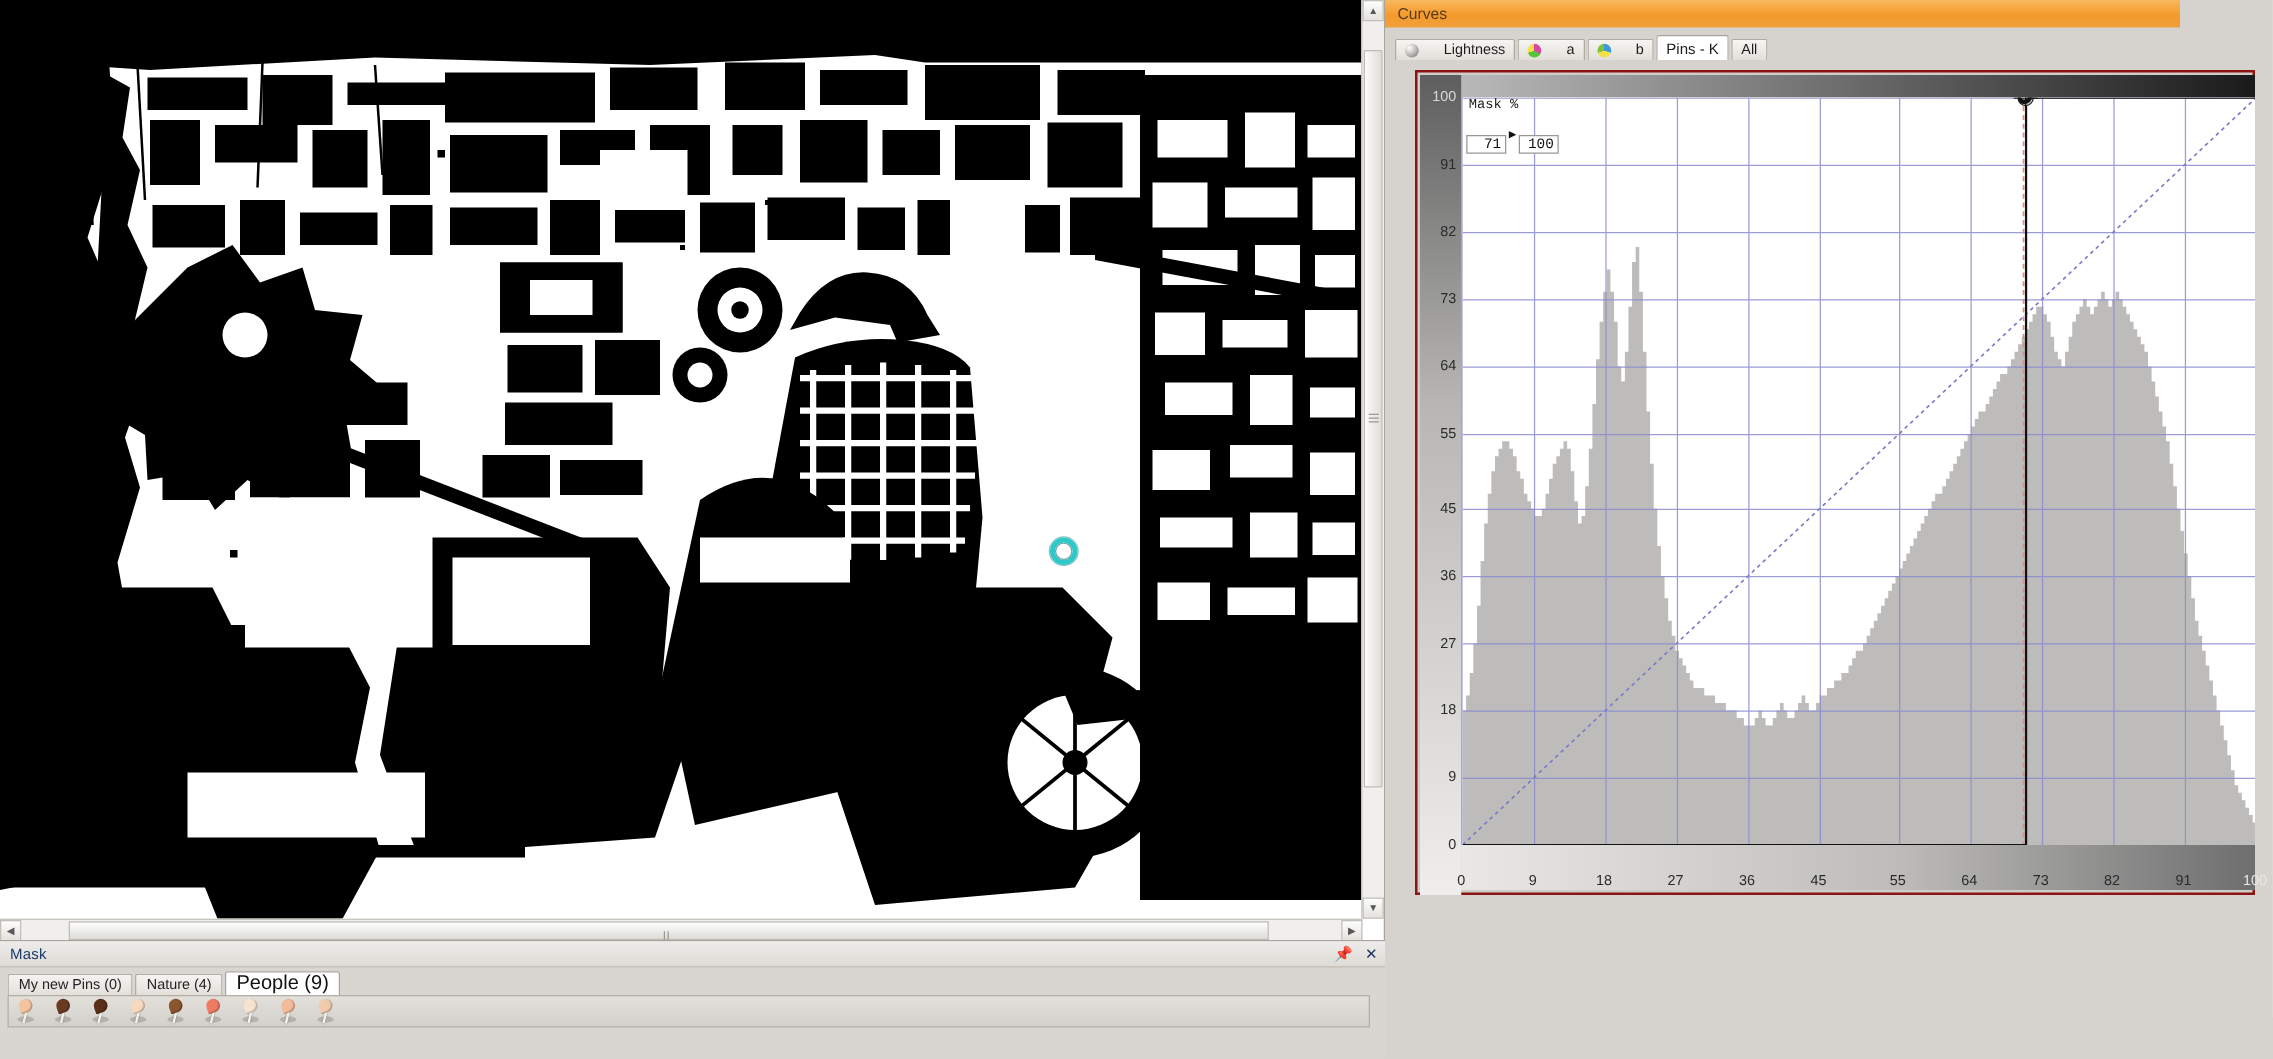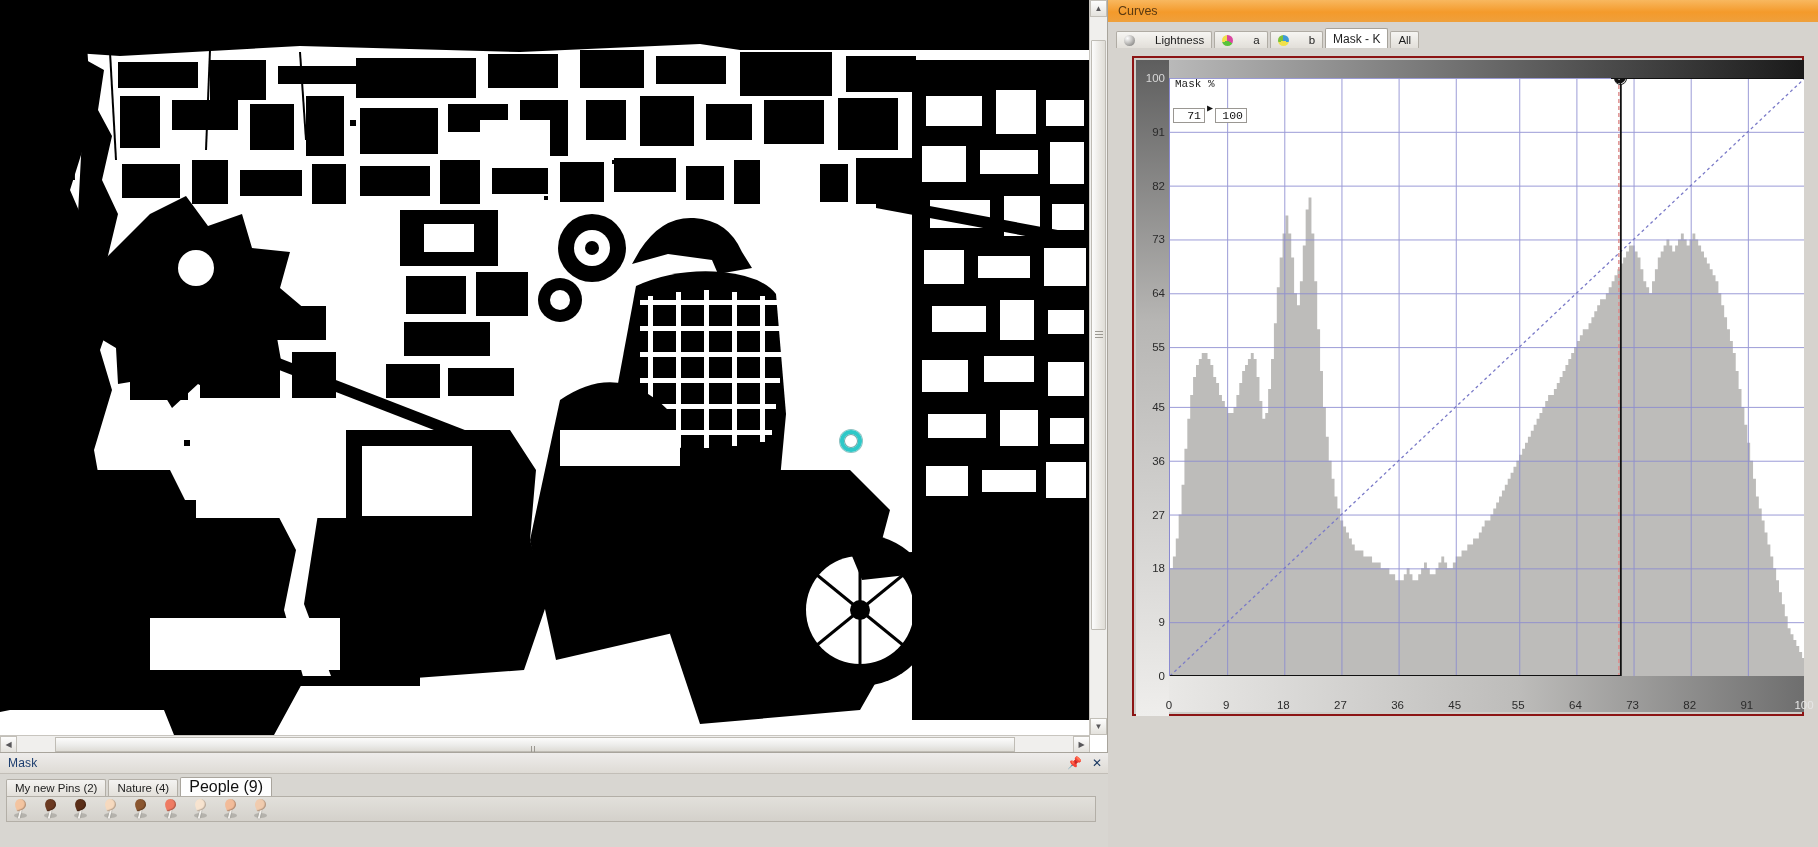--- a/index.html
+++ b/index.html
@@ -187,21 +187,21 @@
 
   
   #curves-panel {
     position:absolute;
     left: 1108px; top: 0;
     width: 710px; height: 847px;
     background: #d6d3ce;
   }
   #curves-title {
     position:absolute; left:0; top:0;
-    width: 710px; height: 22px;
+    width: 636px; height: 22px;
     background: linear-gradient(#f8b85f,#f49a2b 55%,#efa03c);
     display:flex; align-items:center;
   }
   #curves-title .ttl {
     font-size: 12.5px; color:#5a3a12; padding-left:10px;
   }
   #curves-tabs {
     position:absolute; left:8px; top: 28px;
     height: 20px;
     display:flex; align-items:flex-end;
@@ -513,21 +513,21 @@
   <div id="pins-panel">
     <div id="pins-title">
       <span class="ttl">Mask</span>
       <span class="panel-btns">
         <span class="panel-btn">📌</span>
         <span class="panel-btn">✕</span>
       </span>
     </div>
     <div id="pins-tabs">
         <div class="ptab">
-          <span>My new Pins (2)</span>
+          <span>My new Pins (0)</span>
         </div>
         <div class="ptab">
           <span>Nature (4)</span>
         </div>
         <div class="ptab active">
           <span>People (9)</span>
         </div>
       </div>
     <div id="pins-strip">
         <div class="pin-item">
@@ -590,21 +590,21 @@
         </div>
         <div class="ctab">
           <span class="swatch sw-a"></span>
           <span>a</span>
         </div>
         <div class="ctab">
           <span class="swatch sw-b"></span>
           <span>b</span>
         </div>
         <div class="ctab active">
-          <span>Mask - K</span>
+          <span>Pins - K</span>
         </div>
         <div class="ctab">
           <span>All</span>
         </div>
       </div>
 
     <div id="plot-outer">
       <div id="grad-top"></div>
       <div id="grad-left"></div>
       <div id="grad-bottom"></div>

